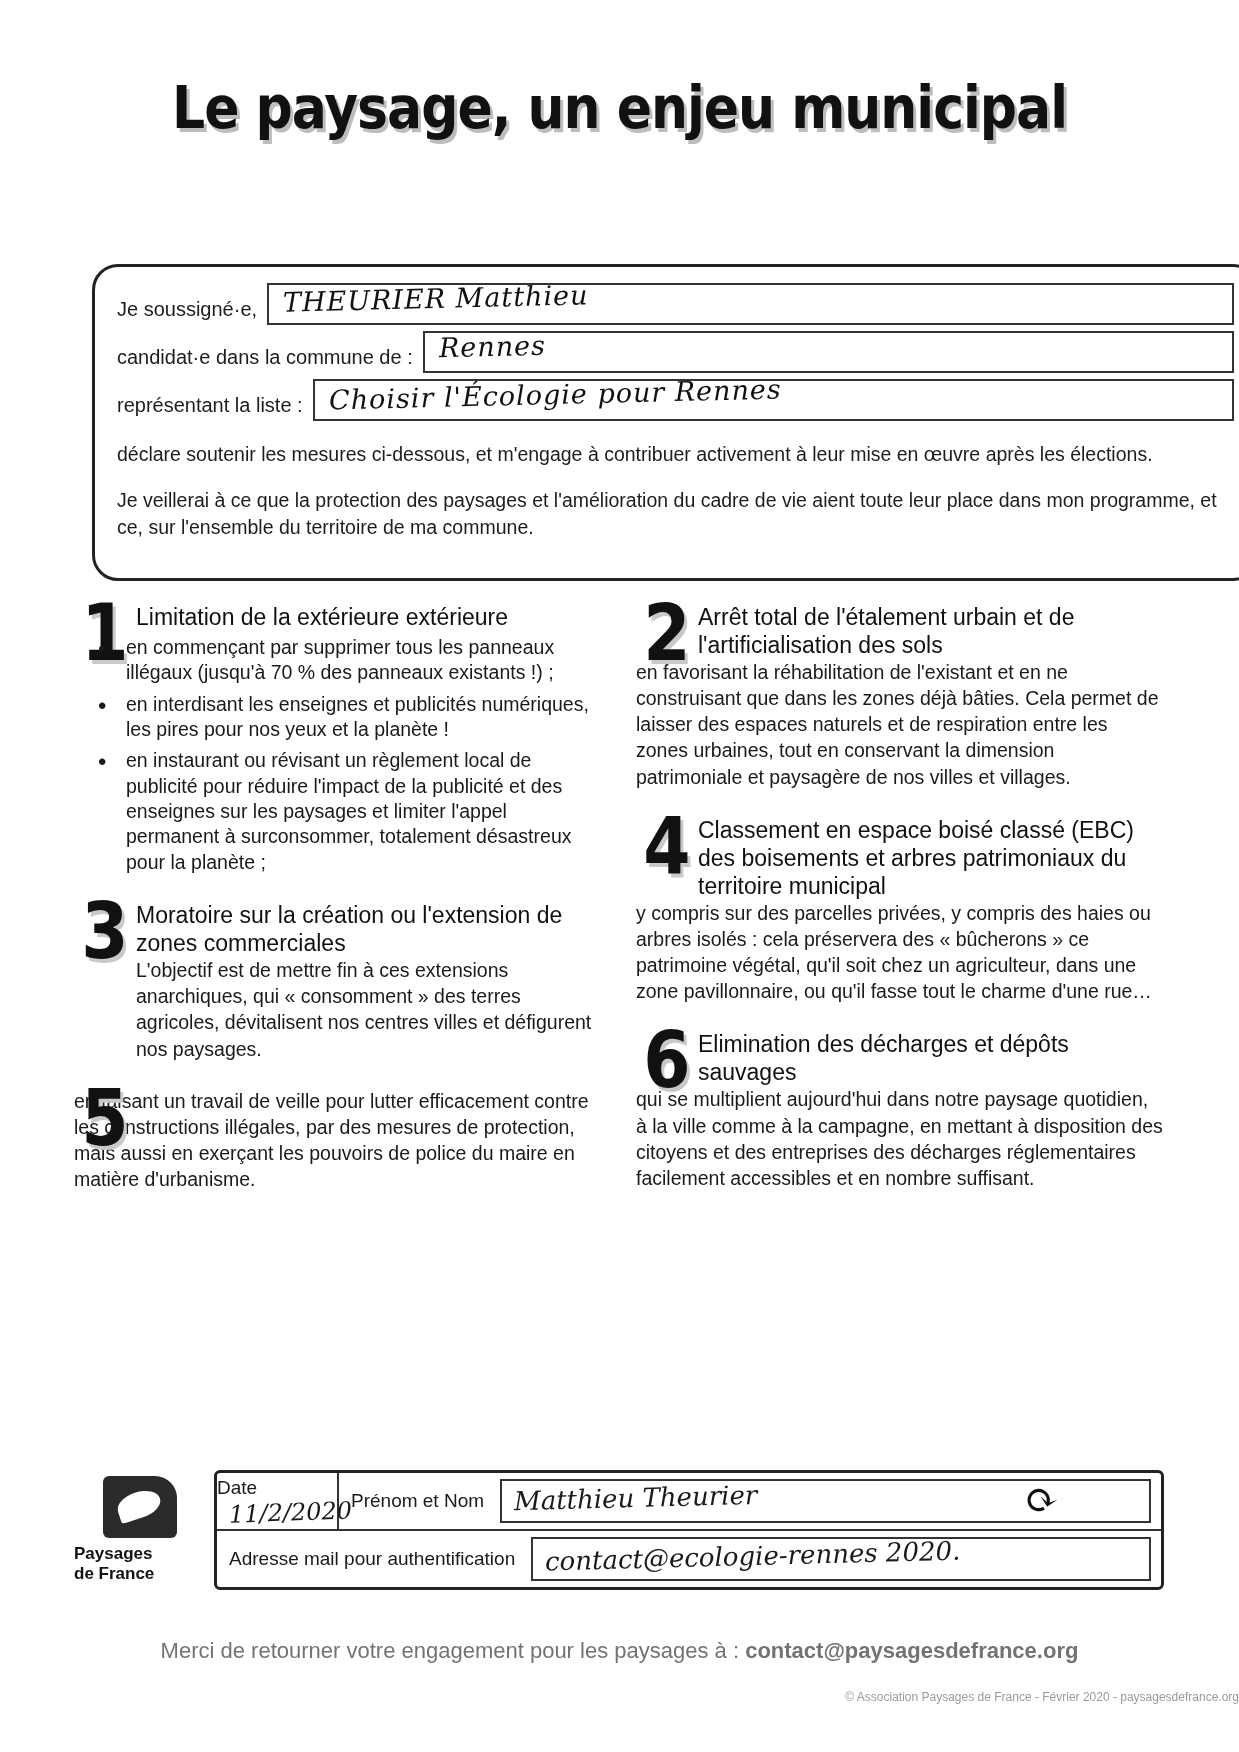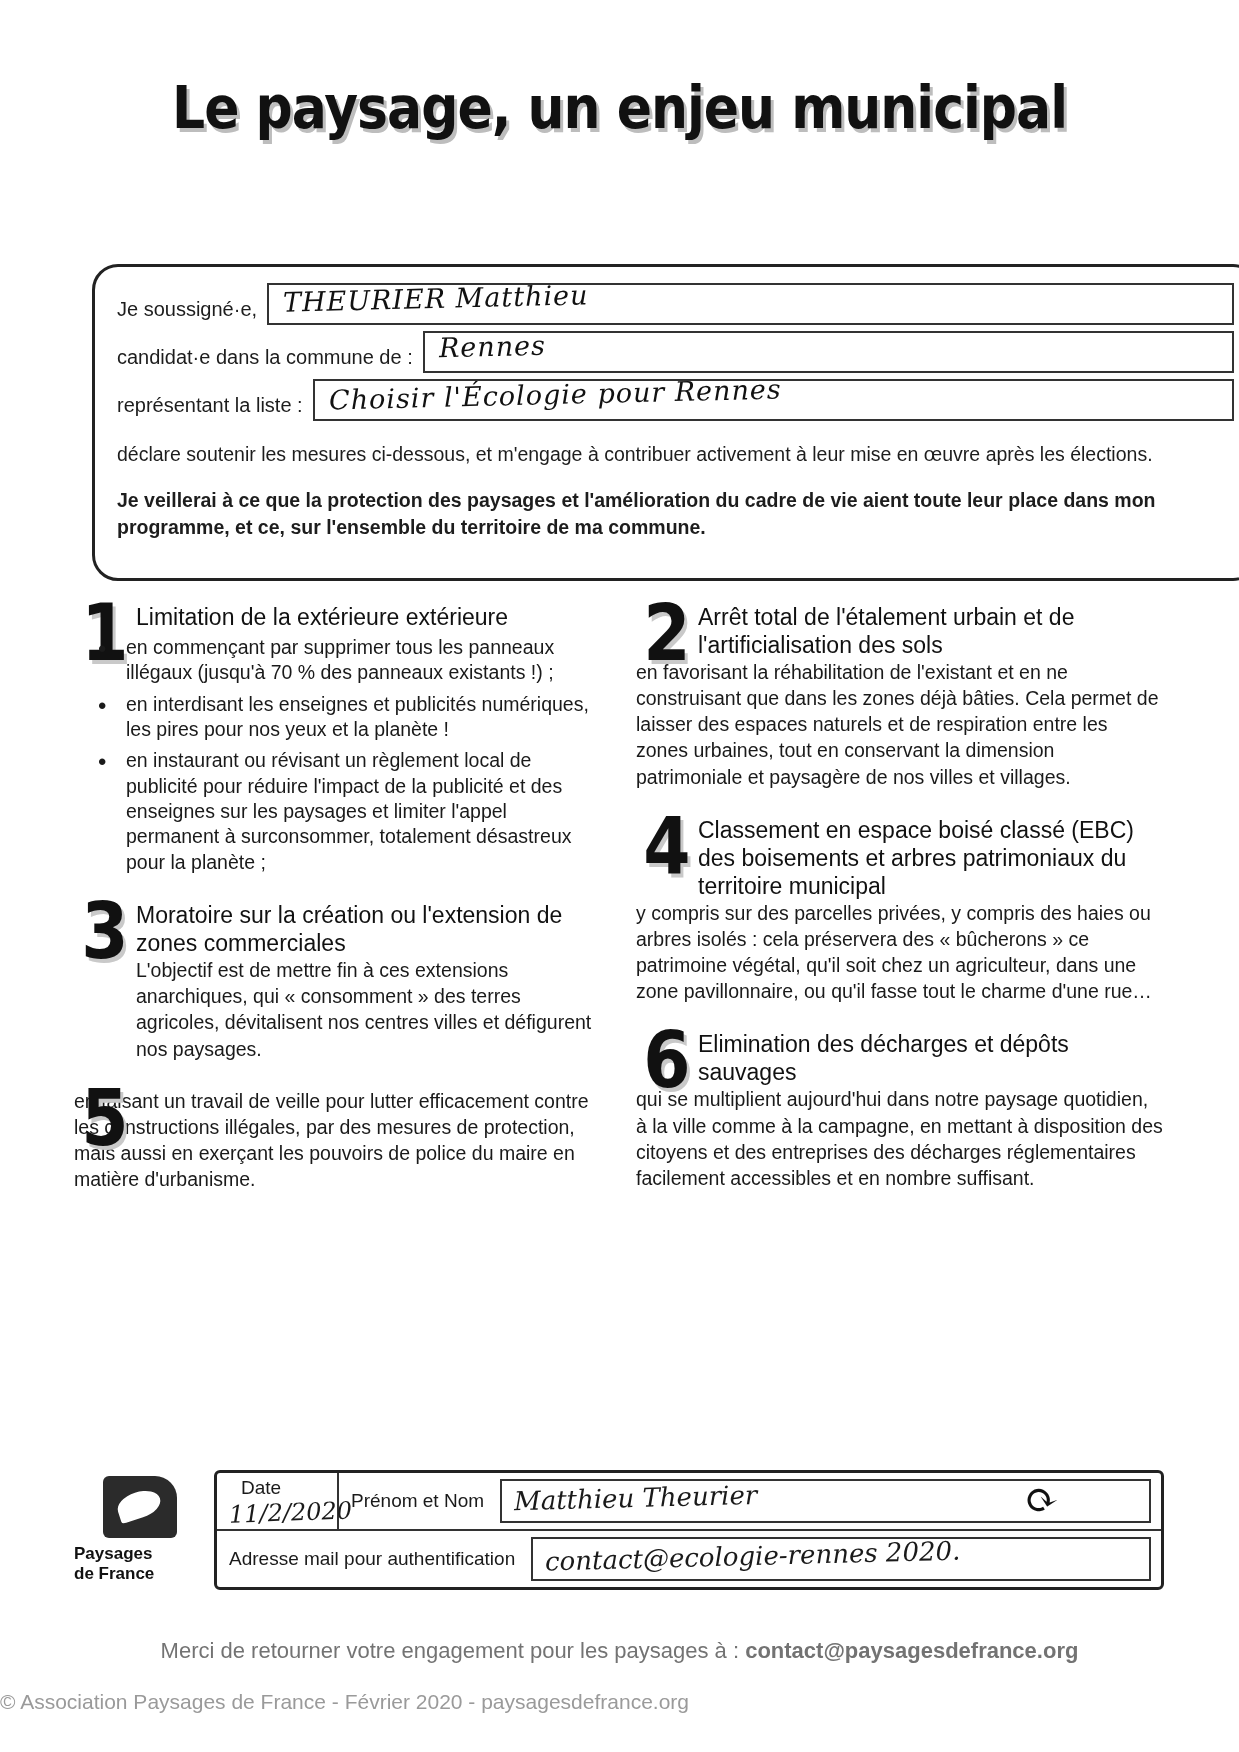--- a/index.html
+++ b/index.html
@@ -79,21 +79,20 @@
     transform: rotate(-1.4deg);
     letter-spacing: 1px;
   }
   .decl-text {
     font-size: 19.5px;
     line-height: 1.38;
     color: #1d1d1d;
   }
   .decl-text.second {
     margin-top: 12px;
-    font-weight: bold;
   }
 
   
   .cols {
     position: absolute;
     left: 74px;
     top: 525px;
     width: 1090px;
     display: flex;
     gap: 34px;
@@ -213,21 +212,21 @@
     align-items: center;
   }
   .date-col {
     width: 120px;
     border-right: 2px solid #333;
     display: flex;
     flex-direction: column;
   }
   .date-col .dl {
     font-size: 19px;
-    padding: 4px 0 0 24px;
+    padding: 4px 0 0 0;
   }
   .date-hand {
     font-family: "DejaVu Serif", serif;
     font-style: italic;
     font-size: 24px;
     padding-left: 12px;
     transform: rotate(-2deg);
   }
   .sig-field {
     flex: 1;
@@ -267,22 +266,22 @@
     color: #737373;
   }
   .return-note .mail {
     font-weight: bold;
   }
   .copyright {
     position: absolute;
     left: 0;
     top: 1612px;
     width: 100%;
-    text-align: left;
-    font-size: 21px;
+    text-align: right;
+    font-size: 12px;
     color: #9a9a9a;
   }
 </style>
 </head>
 <body>
 
 <div class="page">
 
   <h1 class="title">Le paysage, un enjeu municipal</h1>
 

